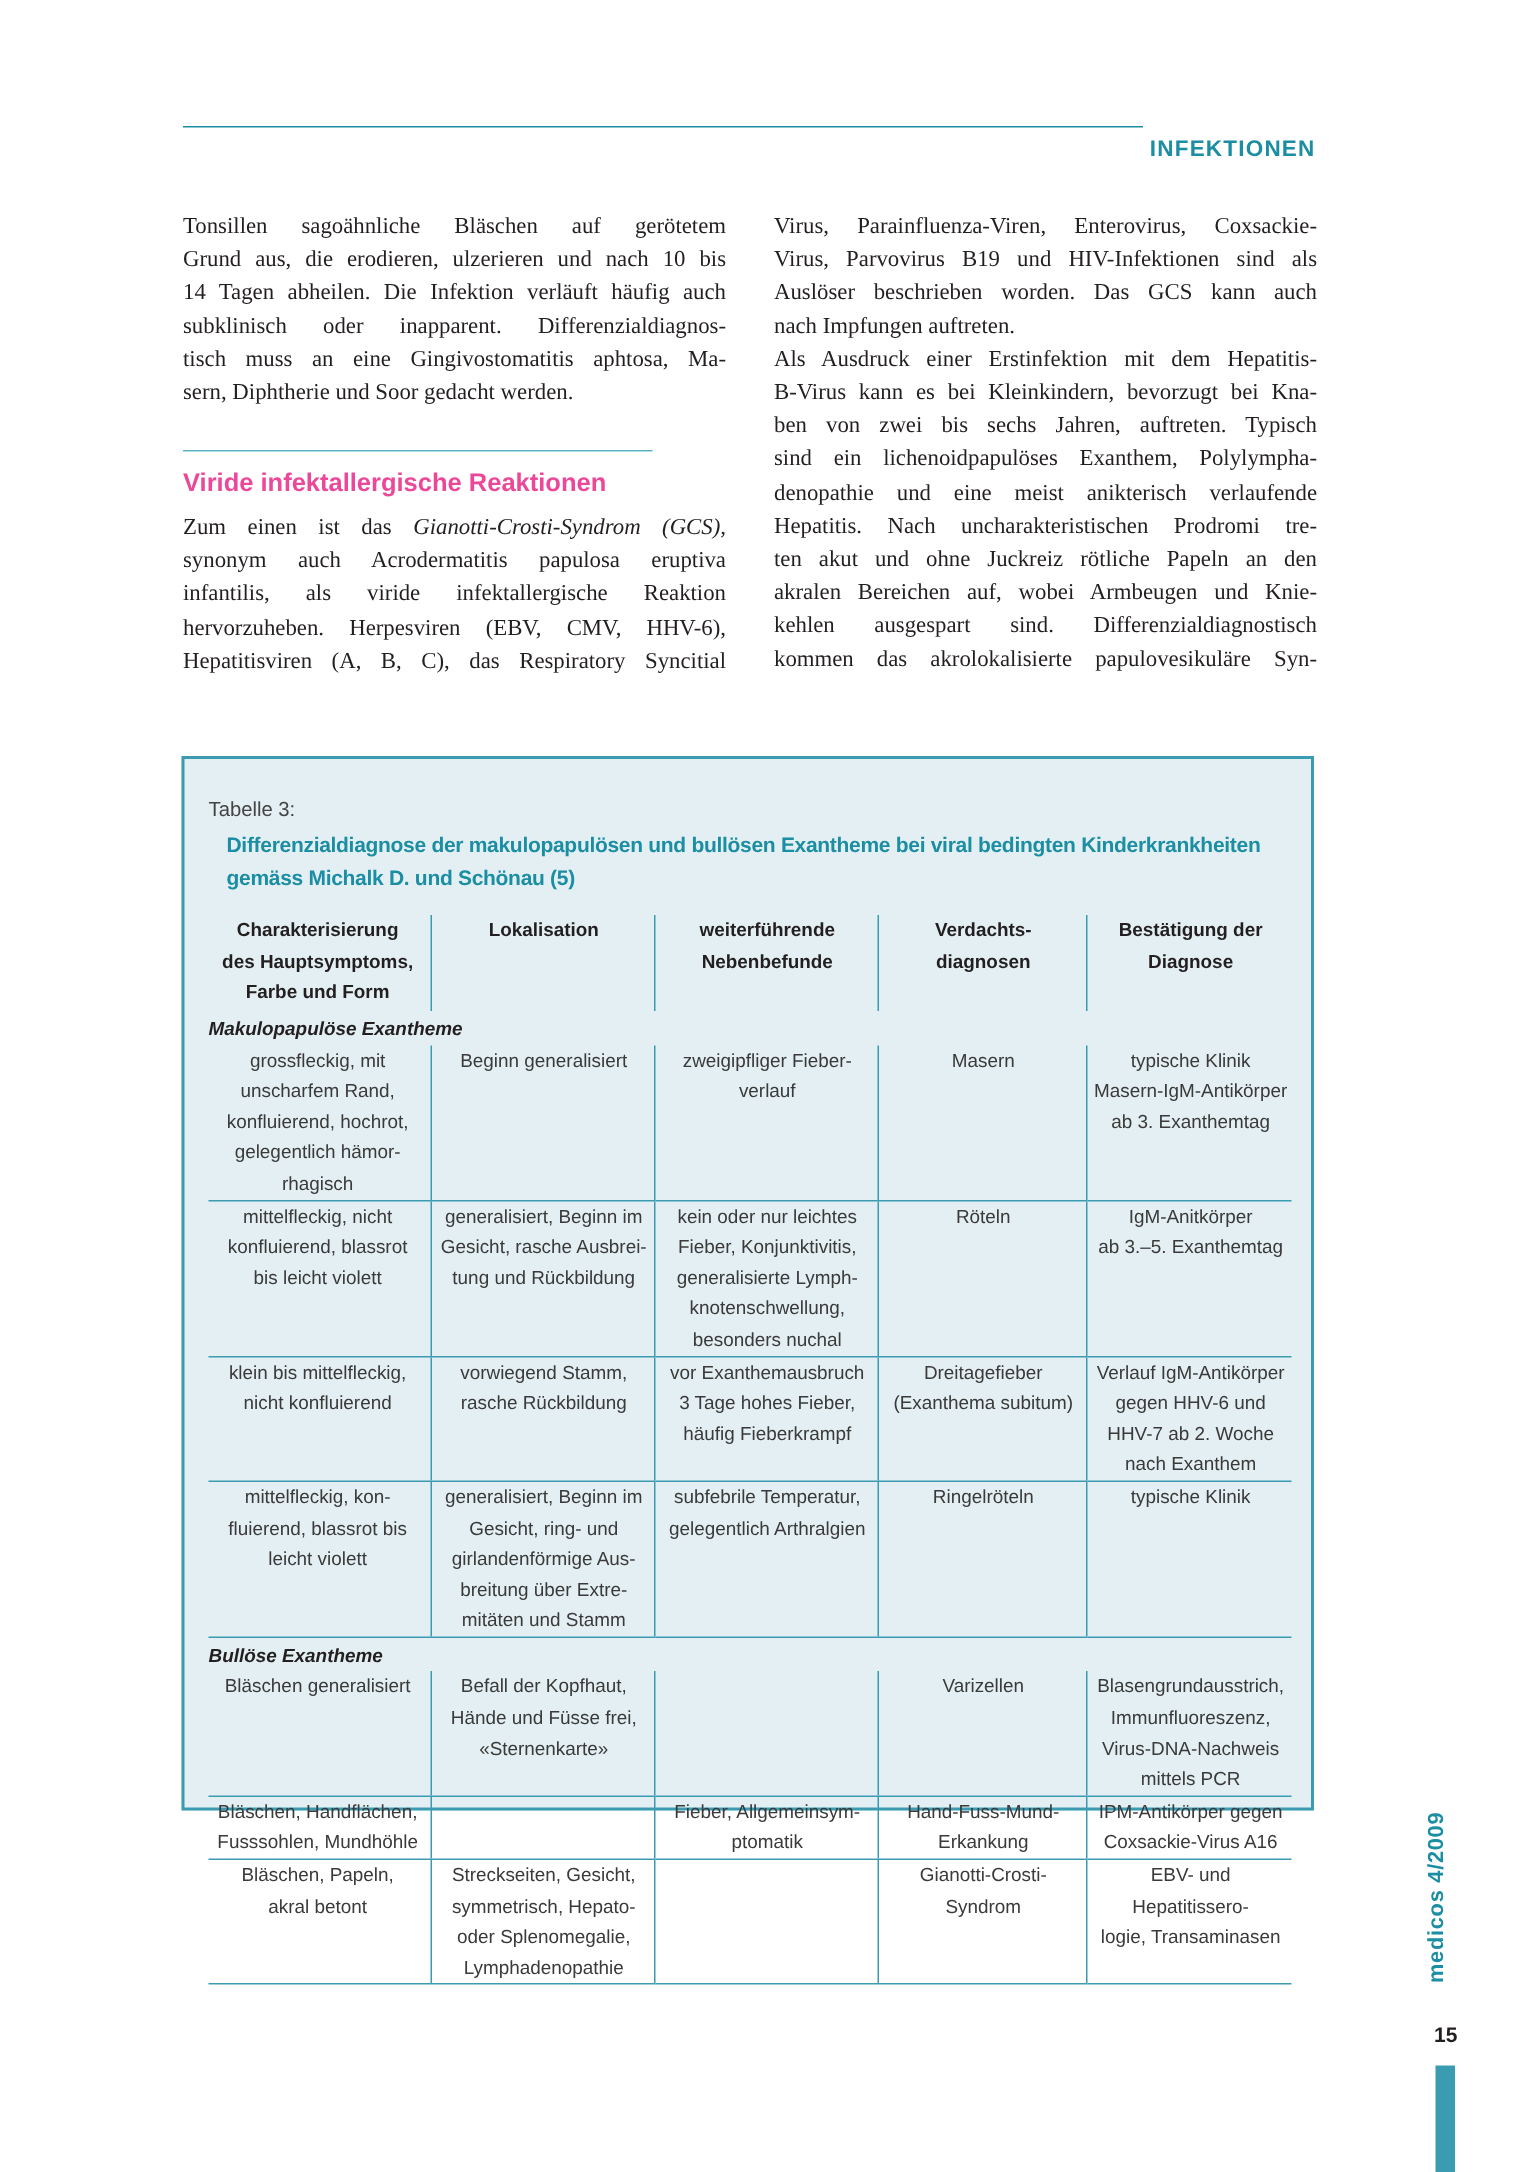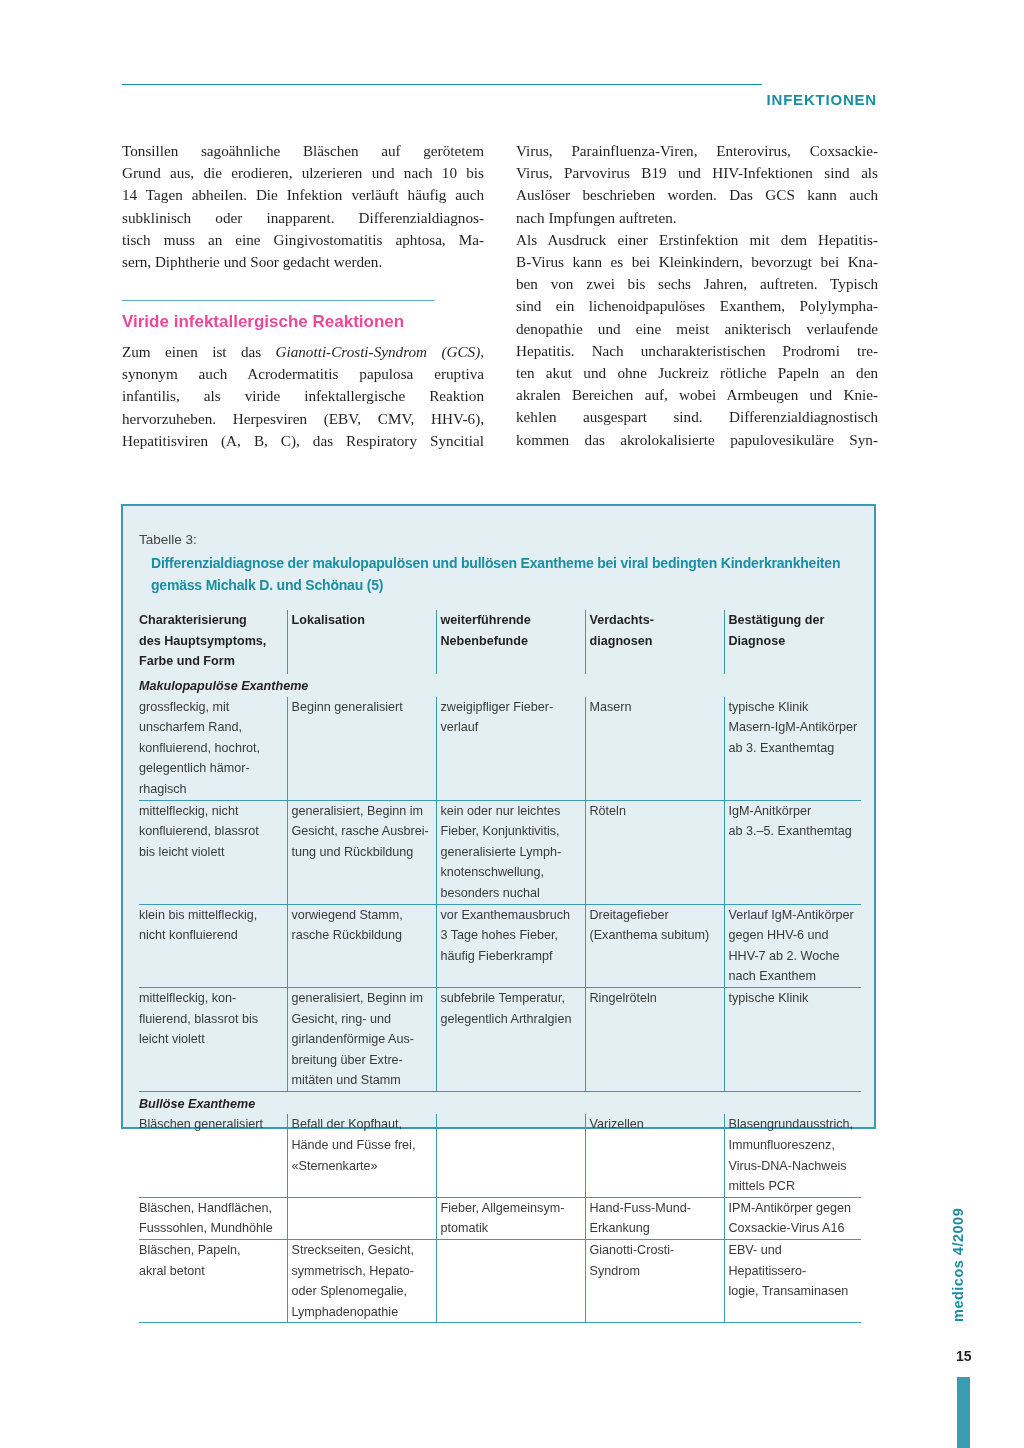--- a/index.html
+++ b/index.html
@@ -13,32 +13,32 @@
   #col-left { left:122px; }
   #col-right { left:516px; }
   .col p { margin:0; }
   .col .line { display:block; text-align:justify; text-align-last:justify; white-space:nowrap; }
   .col .line.last { text-align-last:left; }
 
   #section-rule { position:absolute; left:122px; top:300px; width:313px; height:1px; background:#5db3c4; }
   #section-heading { position:absolute; left:122px; top:312px; font-family:"Liberation Sans", sans-serif; font-weight:bold; font-size:17px; color:#ec4899; }
   #left-p2 { top:341px; }
 
-  #table-box { position:absolute; left:121px; top:504px; width:755px; height:625px; background:#e3eff2; border:2px solid #3b9cb1; box-sizing:border-box; }
+  #table-box { position:absolute; left:121px; top:504px; width:755px; height:703px; background:#e3eff2; border:2px solid #3b9cb1; box-sizing:border-box; }
   #table-caption { position:absolute; left:16px; top:26px; font-family:"Liberation Sans", sans-serif; font-size:13.5px; color:#444; }
   #table-title { position:absolute; left:16px; top:46px; width:720px; font-family:"Liberation Sans", sans-serif; font-weight:bold; font-size:14px; line-height:22px; color:#1b8ea3; letter-spacing:-0.2px;margin-left:12px; }
 
   #ddx-table { position:absolute; left:16px; top:104px; width:722px; border-collapse:collapse; font-family:"Liberation Sans", sans-serif; font-size:12.6px; line-height:20.6px; color:#3a3a3a; }
   #ddx-table th { text-align:left; vertical-align:top; font-weight:bold; color:#231f20; padding:0 2px 0 4px; }
   #ddx-table td { vertical-align:top; padding:0 2px 0 4px; }
   #ddx-table th + th, #ddx-table td + td { border-left:1px solid #3b9cb1; }
   #ddx-table th:first-child, #ddx-table td:first-child { padding-left:0; }
   #ddx-table tr.data-row.sep td { border-bottom:1.5px solid #3b9cb1; }
   #ddx-table tr.group-row td { font-weight:bold; font-style:italic; color:#231f20; border-left:none; padding-top:2px; }
-  .cell-text { white-space:pre-line; display:block; }
+  .cell-text { white-space:pre-line; display:block;text-align:center; }
   col.c1 { width:148px; } col.c2 { width:149px; } col.c3 { width:149px; } col.c4 { width:139px; } col.c5 { width:137px; }
   .head-cell { height:64px; }
 
   #journal-label { position:absolute; left:950px; top:1322px; transform-origin:left top; transform:rotate(-90deg);
     font-family:"Liberation Sans", sans-serif; font-weight:bold; font-size:14.5px; color:#1b8ea3; white-space:nowrap; letter-spacing:0.5px; }
   #page-number { position:absolute; left:956px; top:1348px; font-family:"Liberation Sans", sans-serif; font-weight:bold; font-size:14px; color:#231f20; }
   #side-bar { position:absolute; left:957px; top:1377px; width:13px; height:71px; background:#3b9cb1; }
 </style>
 </head>
 <body>

